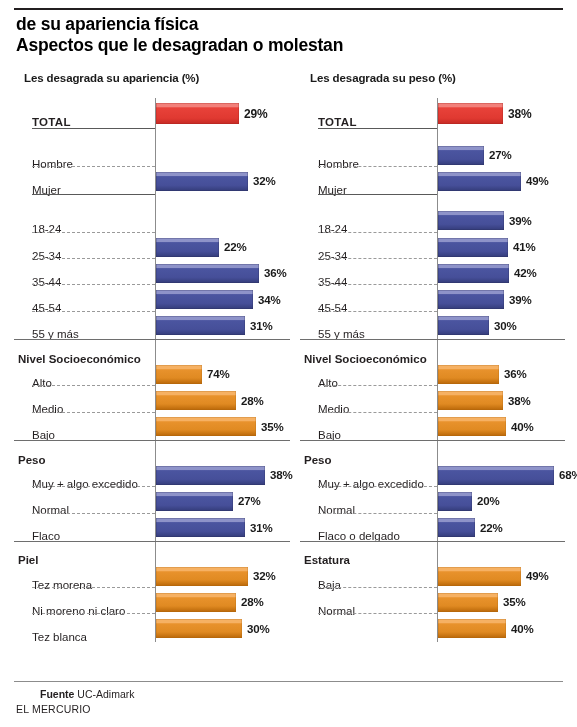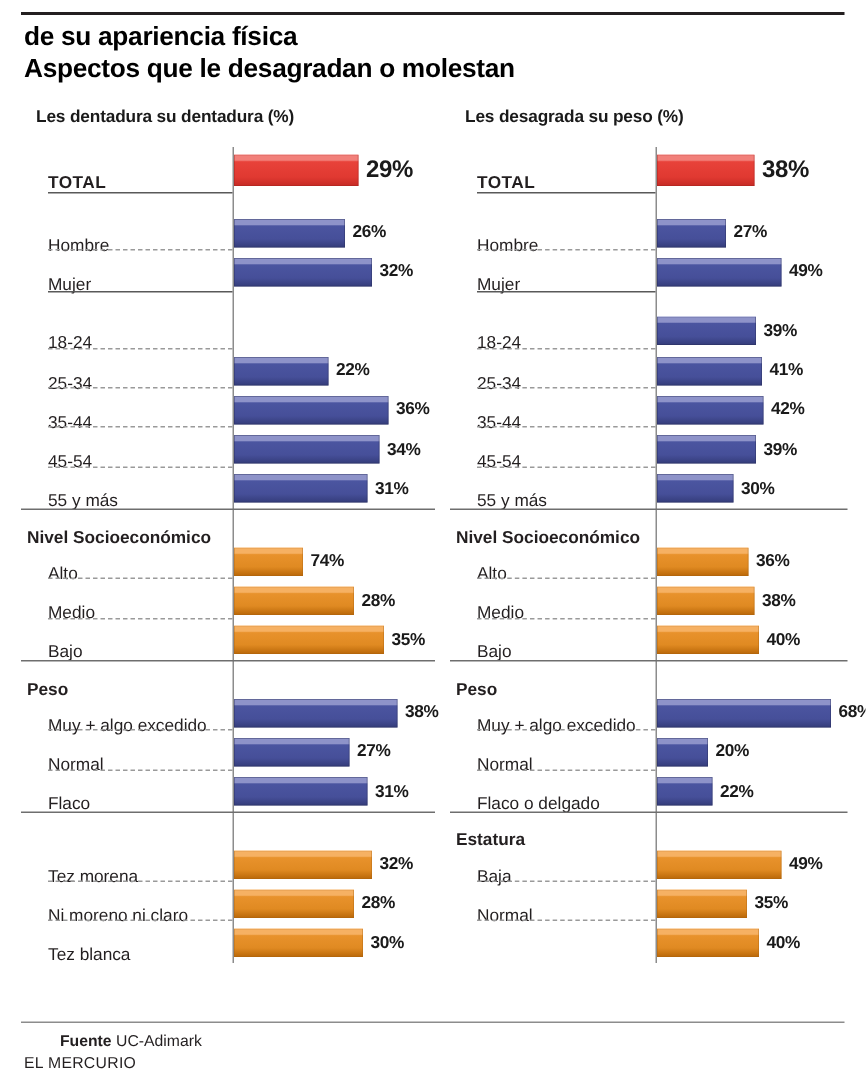--- a/index.html
+++ b/index.html
@@ -92,21 +92,21 @@
   .bar.orange{
     background:linear-gradient(to bottom,#f6b163 0%,#f6b163 20%,#e8922c 25%,#e08a22 68%,#b96708 100%);
     box-shadow:inset 0 0 0 0.5px rgba(170,100,15,.5);
   }
   .bar.red{height:21px;}
 
   .val{
     font-size:11.5px;font-weight:bold;color:#1a1a1a;
     margin-left:5px;white-space:nowrap;letter-spacing:-0.2px;
   }
-  .row.total .val{font-size:16px;}
+  .row.total .val{font-size:12px;}
 
   
   .sep-dash{
     position:absolute;left:18px;bottom:0;height:1px;
     border-top:1px dashed #9a9a9a;
   }
   .chart.left .sep-dash{width:123px;}
   .chart.right .sep-dash{width:119px;}
 
   .sep-solid{
@@ -141,39 +141,35 @@
 
 <div id="page">
 
   <div class="top-rule"></div>
 
   <div class="title">
     <span class="ln">de su apariencia física</span>
     <span class="ln">Aspectos que le desagradan o molestan</span>
   </div>
 
-  <div class="col-head left">Les dentadura su dentadura (%)</div>
+  <div class="col-head left">Les desagrada su apariencia (%)</div>
   <div class="col-head right">Les desagrada su peso (%)</div>
 
   <div class="chart left" id="chart-0" style="height: 543.8px;">
     <div class="axis"></div>
   <div class="row total" style="position: absolute; left: 0px; top: 0px; height: 31px;">
         <div class="labelcell">TOTAL</div>
         <div class="barcell">
           <div class="bar red" style="width: 83px;"></div>
           <div class="val">29%</div>
         </div>
         <div class="sep-solid"></div>
       </div>
       <div class="row item" style="position: absolute; left: 0px; top: 44px; height: 26.3px;">
         <div class="labelcell">Hombre</div>
-        <div class="barcell">
-          <div class="bar blue" style="width: 74px;"></div>
-          <div class="val">26%</div>
-        </div>
         <div class="sep-dash"></div>
       </div>
       <div class="row item" style="position: absolute; left: 0px; top: 70.3px; height: 26.3px;">
         <div class="labelcell">Mujer</div>
         <div class="barcell">
           <div class="bar blue" style="width: 92px;"></div>
           <div class="val">32%</div>
         </div>
         <div class="sep-solid"></div>
       </div>
@@ -261,20 +257,21 @@
       </div>
       <div class="row item" style="position: absolute; left: 0px; top: 416.6px; height: 26.3px;">
         <div class="labelcell">Flaco</div>
         <div class="barcell">
           <div class="bar blue" style="width: 89px;"></div>
           <div class="val">31%</div>
         </div>
       </div>
       <div class="row section" style="position: absolute; left: 0px; top: 442.9px; height: 22px;">
         <div class="sec-rule"></div>
+        <div class="labelcell">Piel</div>
       </div>
       <div class="row item" style="position: absolute; left: 0px; top: 464.9px; height: 26.3px;">
         <div class="labelcell">Tez morena</div>
         <div class="barcell">
           <div class="bar orange" style="width: 92px;"></div>
           <div class="val">32%</div>
         </div>
         <div class="sep-dash"></div>
       </div>
       <div class="row item" style="position: absolute; left: 0px; top: 491.2px; height: 26.3px;">

